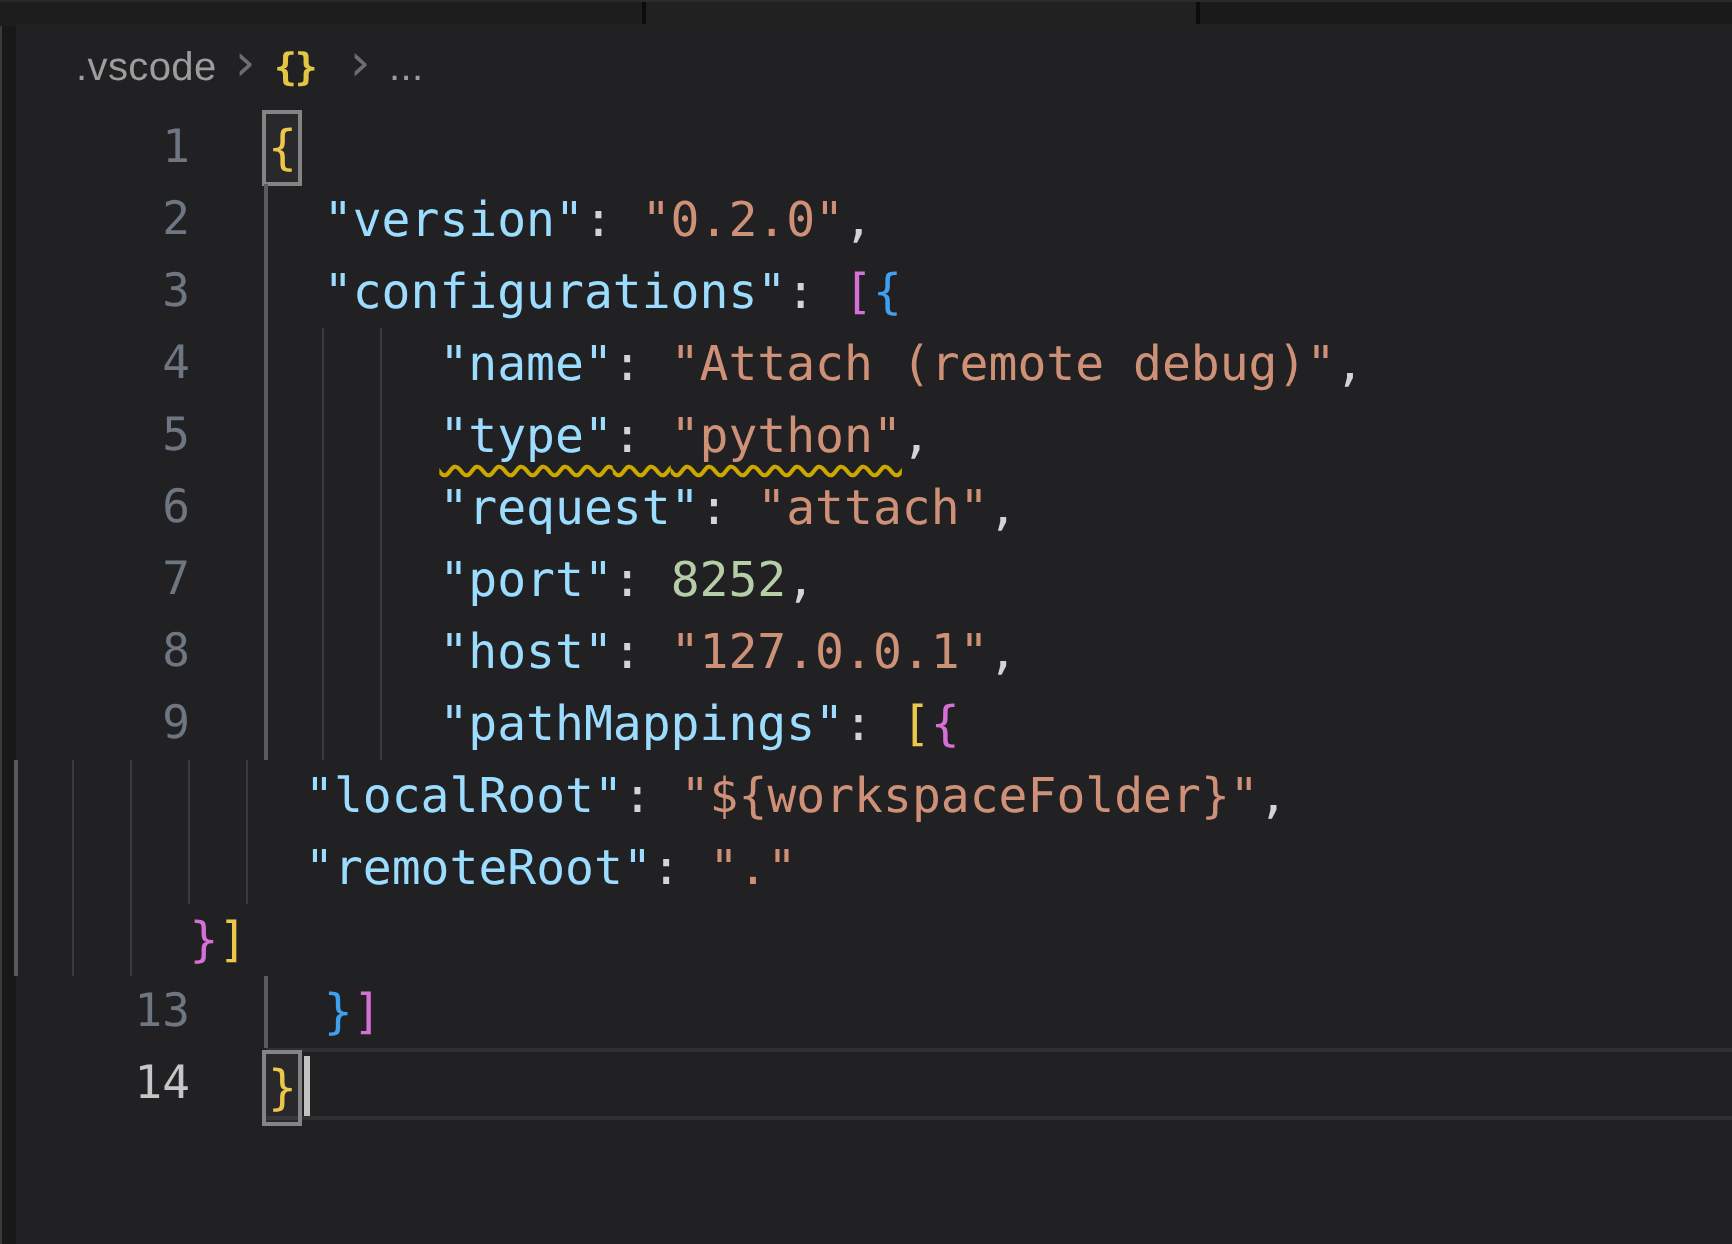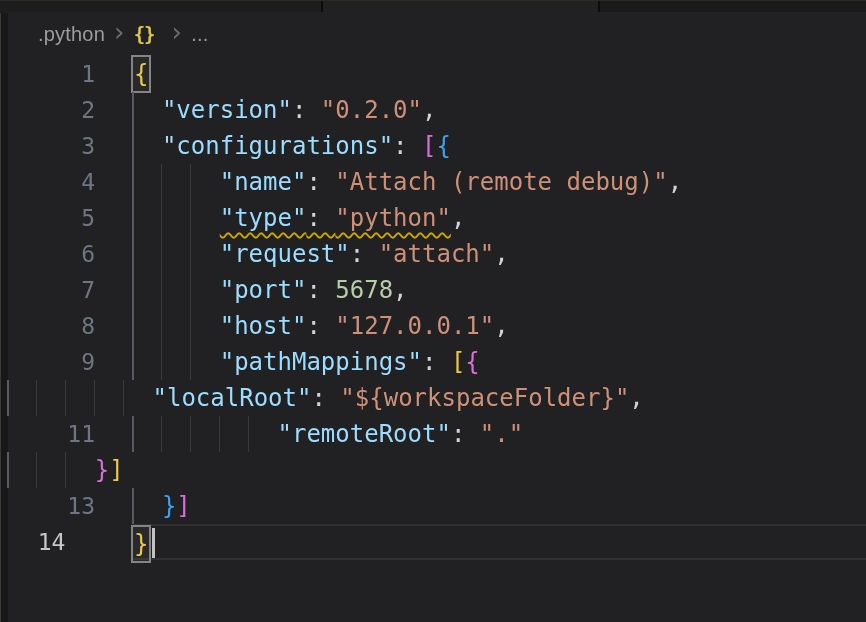--- a/index.html
+++ b/index.html
@@ -61,21 +61,21 @@
   }
   .line{display:flex;height:36px;}
   .lnum{
     width:87px;min-width:87px;
     padding-right:38px;
     text-align:right;
     color:var(--lnum);
     font-size:23px;
     user-select:none;
   }
-  .lnum.active{color:var(--lnum-active);text-align:center;}
+  .lnum.active{color:var(--lnum-active);}
   .lcontent{
     position:relative;flex:1;
     white-space:pre;
     box-sizing:border-box;
   }
   .line.current .lcontent{
     border-top:2px solid var(--curline);
     border-bottom:2px solid var(--curline);
   }
   .guide{
@@ -118,21 +118,21 @@
 <div class="window-edge"></div>
 
 <div class="tabbar">
   <div class="tabseg s1"></div>
   <div class="tabseg s2"></div>
   <div class="tabseg s3"></div>
 </div>
 
 <div class="editor">
   <div class="breadcrumb">
-    <span>.python</span>
+    <span>.vscode</span>
     <span class="sep">›</span>
     <span class="json-icon">{}</span>
     <span class="sep">›</span>
     <span>...</span>
   </div>
   <div class="code">
       <div class="line">
         <div class="lnum">1</div>
         <div class="lcontent"><span class="tok b1 match-box">{</span></div>
       </div>
@@ -151,35 +151,34 @@
       <div class="line">
         <div class="lnum">5</div>
         <div class="lcontent"><span class="guide gactive" style="left: calc(0ch - 1px);"></span><span class="guide" style="left: calc(2ch - 1px);"></span><span class="guide" style="left: calc(4ch - 1px);"></span><span class="tok punct">      </span><span class="squiggle"><span class="tok key">"type"</span><span class="tok punct">: </span><span class="tok str">"python"</span></span><span class="tok punct">,</span></div>
       </div>
       <div class="line">
         <div class="lnum">6</div>
         <div class="lcontent"><span class="guide gactive" style="left: calc(0ch - 1px);"></span><span class="guide" style="left: calc(2ch - 1px);"></span><span class="guide" style="left: calc(4ch - 1px);"></span><span class="tok punct">      </span><span class="tok key">"request"</span><span class="tok punct">: </span><span class="tok str">"attach"</span><span class="tok punct">,</span></div>
       </div>
       <div class="line">
         <div class="lnum">7</div>
-        <div class="lcontent"><span class="guide gactive" style="left: calc(0ch - 1px);"></span><span class="guide" style="left: calc(2ch - 1px);"></span><span class="guide" style="left: calc(4ch - 1px);"></span><span class="tok punct">      </span><span class="tok key">"port"</span><span class="tok punct">: </span><span class="tok num">5678</span><span class="tok punct">,</span></div>
+        <div class="lcontent"><span class="guide gactive" style="left: calc(0ch - 1px);"></span><span class="guide" style="left: calc(2ch - 1px);"></span><span class="guide" style="left: calc(4ch - 1px);"></span><span class="tok punct">      </span><span class="tok key">"port"</span><span class="tok punct">: </span><span class="tok num">8252</span><span class="tok punct">,</span></div>
       </div>
       <div class="line">
         <div class="lnum">8</div>
         <div class="lcontent"><span class="guide gactive" style="left: calc(0ch - 1px);"></span><span class="guide" style="left: calc(2ch - 1px);"></span><span class="guide" style="left: calc(4ch - 1px);"></span><span class="tok punct">      </span><span class="tok key">"host"</span><span class="tok punct">: </span><span class="tok str">"127.0.0.1"</span><span class="tok punct">,</span></div>
       </div>
       <div class="line">
         <div class="lnum">9</div>
         <div class="lcontent"><span class="guide gactive" style="left: calc(0ch - 1px);"></span><span class="guide" style="left: calc(2ch - 1px);"></span><span class="guide" style="left: calc(4ch - 1px);"></span><span class="tok punct">      </span><span class="tok key">"pathMappings"</span><span class="tok punct">: </span><span class="tok b1">[</span><span class="tok b2">{</span></div>
       </div>
       <div class="line">
         <div class="lcontent"><span class="guide gactive" style="left: calc(0ch - 1px);"></span><span class="guide" style="left: calc(2ch - 1px);"></span><span class="guide" style="left: calc(4ch - 1px);"></span><span class="guide" style="left: calc(6ch - 1px);"></span><span class="guide" style="left: calc(8ch - 1px);"></span><span class="tok punct">          </span><span class="tok key">"localRoot"</span><span class="tok punct">: </span><span class="tok str">"${workspaceFolder}"</span><span class="tok punct">,</span></div>
       </div>
       <div class="line">
-        <div class="lnum">11</div>
         <div class="lcontent"><span class="guide gactive" style="left: calc(0ch - 1px);"></span><span class="guide" style="left: calc(2ch - 1px);"></span><span class="guide" style="left: calc(4ch - 1px);"></span><span class="guide" style="left: calc(6ch - 1px);"></span><span class="guide" style="left: calc(8ch - 1px);"></span><span class="tok punct">          </span><span class="tok key">"remoteRoot"</span><span class="tok punct">: </span><span class="tok str">"."</span></div>
       </div>
       <div class="line">
         <div class="lcontent"><span class="guide gactive" style="left: calc(0ch - 1px);"></span><span class="guide" style="left: calc(2ch - 1px);"></span><span class="guide" style="left: calc(4ch - 1px);"></span><span class="tok punct">      </span><span class="tok b2">}</span><span class="tok b1">]</span></div>
       </div>
       <div class="line">
         <div class="lnum">13</div>
         <div class="lcontent"><span class="guide gactive" style="left: calc(0ch - 1px);"></span><span class="tok punct">  </span><span class="tok b3">}</span><span class="tok b2">]</span></div>
       </div>
       <div class="line current">

